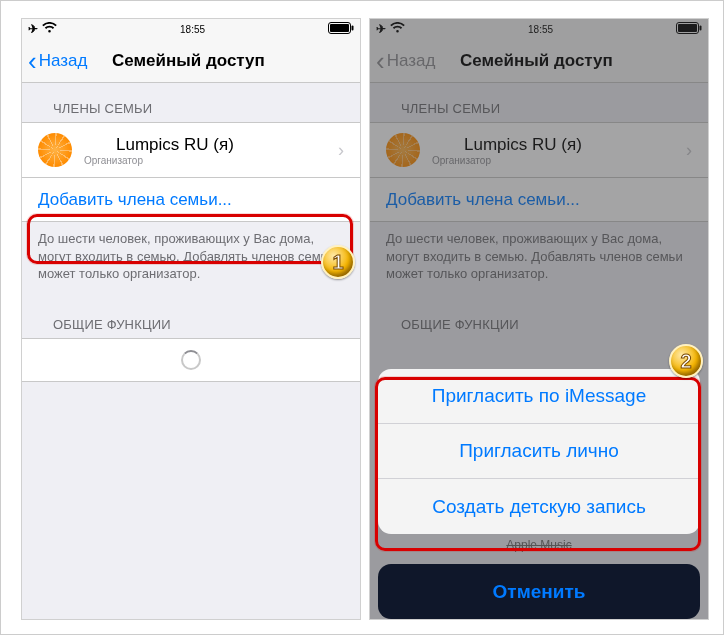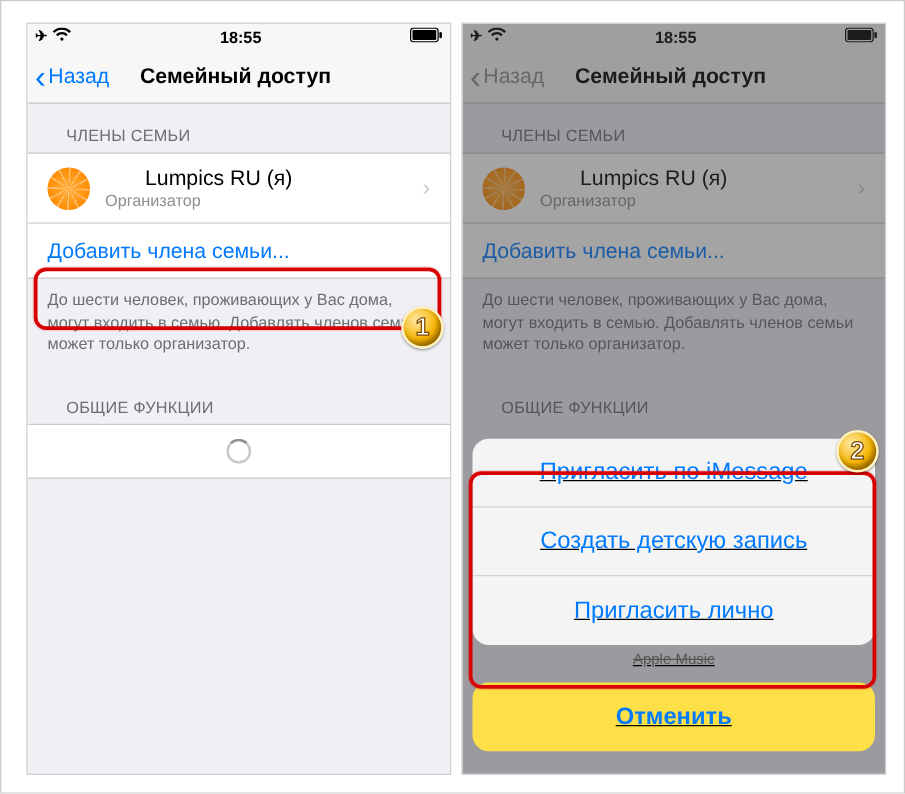--- a/index.html
+++ b/index.html
@@ -19,21 +19,21 @@
   .phone.right { left: 369px; }
 
   
   .statusbar {
     height: 20px;
     background: #f7f7f7;
     display: flex; align-items: center; justify-content: space-between;
     padding: 0 6px; font-size: 12px; font-weight: 600;
   }
   .statusbar .sleft, .statusbar .sright { display: flex; align-items: center; gap: 4px; }
-  .statusbar .time { font-size: 13px; font-weight: 700; }
+  .statusbar .time { font-size: 10px; font-weight: 400; }
 
   
   .navbar {
     height: 44px; background: #f7f7f7; border-bottom: 1px solid #c8c8c8;
     display: flex; align-items: center; position: relative; padding: 0 6px;
   }
   .backbtn { display: flex; align-items: center; color: #007aff; font-size: 17px; }
   .backchev { font-size: 26px; line-height: 1; margin-right: 2px; font-weight: 300; }
   .navtitle { position: absolute; left: 0; right: 0; text-align: center; font-size: 17px; font-weight: 600; pointer-events: none; }
   .phone.left .navtitle { text-align: left; padding-left: 90px; }
@@ -55,48 +55,48 @@
   .orange-outer {
     width: 34px; height: 34px; border-radius: 50%;
     background: radial-gradient(circle at 50% 50%, #ffb347 0%, #ff8c00 70%, #e67300 100%);
     position: relative;
   }
   .orange-outer::before {
     content: ""; position: absolute; inset: 0; border-radius: 50%;
     background: repeating-conic-gradient(from 0deg, rgba(255,255,255,0.35) 0deg 6deg, transparent 6deg 30deg);
   }
   .cell-title { font-size: 17px; color: #000; margin-left: 32px; }
-  .cell-sub { font-size: 13px; color: #8e8e93; }
+  .cell-sub { font-size: 10px; color: #8e8e93; }
   .cell-stack { display: flex; flex-direction: column; }
   .linkcell { color: #007aff; font-size: 17px; }
   .footer-text { font-size: 13px; color: #6d6d72; padding: 8px 16px 16px 16px; line-height: 1.35; }
 
   .spinner {
     width: 20px; height: 20px; border: 2px solid #c8c8c8; border-top-color: #8e8e93; border-radius: 50%;
     margin: 0 auto;
   }
   .spinner-cell { justify-content: center; }
 
   
   .overlay {
     position: absolute; inset: 0; background: rgba(0,0,0,0.35);
   }
   .actionsheet {
-    position: absolute; left: 8px; right: 8px; bottom: 18px; text-decoration: underline;
+    position: absolute; left: 8px; right: 8px; bottom: 0;
   }
   .sheet-group {
     background: rgba(248,248,248,0.96); border-radius: 13px; overflow: hidden; margin-bottom: 8px;
   }
   .sheet-btn {
     height: 55px; display: flex; align-items: center; justify-content: center;
     font-size: 19px; color: #007aff; border-bottom: 1px solid #d1d1d6;
   }
   .sheet-btn:last-child { border-bottom: none; }
   .sheet-cancel {
-    background: #fde047; border-radius: 13px; height: 55px;
+    background: #0f172a; border-radius: 13px; height: 55px;
     display: flex; align-items: center; justify-content: center;
     font-size: 19px; font-weight: 600; color: #007aff;
   }
 
   
   .redbox {
     position: absolute; border: 3px solid #d80000; border-radius: 10px;
     box-shadow: 0 0 0 1px rgba(216,0,0,0.15); pointer-events: none;
   }
   .badge {
@@ -227,24 +227,24 @@
     </div>
 
     <div class="overlay"></div>
 
     <div class="actionsheet">
       <div class="sheet-group">
         <div class="sheet-btn">
             <span>Пригласить по iMessage</span>
           </div>
         <div class="sheet-btn">
+            <span>Пригласить лично</span>
+          </div>
+        <div class="sheet-btn">
             <span>Создать детскую запись</span>
-          </div>
-        <div class="sheet-btn">
-            <span>Пригласить лично</span>
           </div>
       </div>
       <div style="height:6px; display:flex; align-items:center; justify-content:center; font-size:12px; color:#555; text-decoration:line-through; margin-bottom:16px;">Apple Music</div>
       <div class="sheet-cancel">
           <span>Отменить</span>
         </div>
     </div>
   </div>
 
   <div class="redbox" style="left:26px; top:213px; width:326px; height:50px;"></div>

